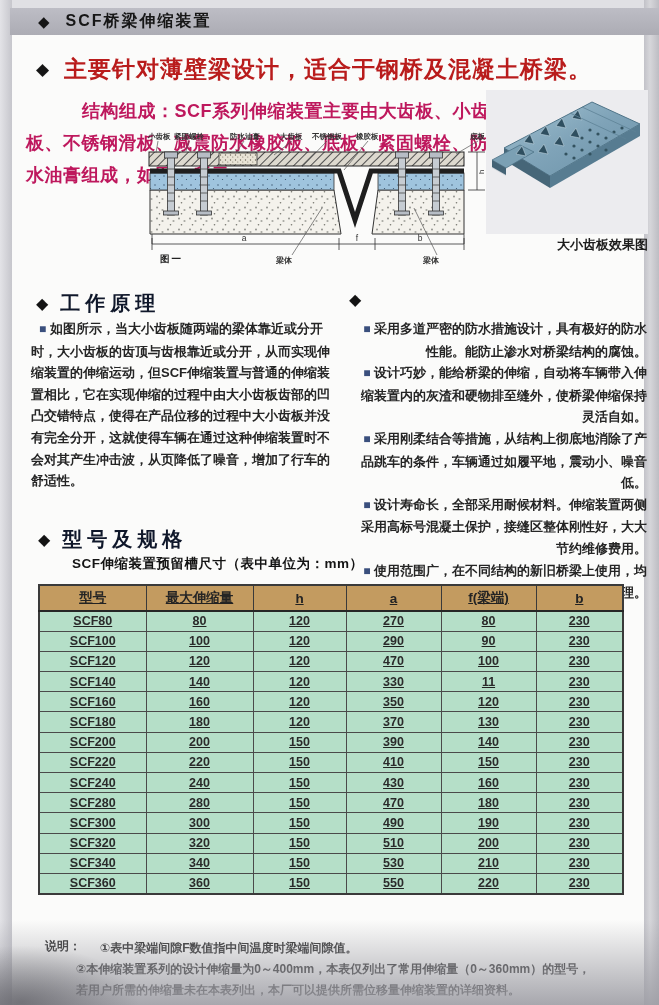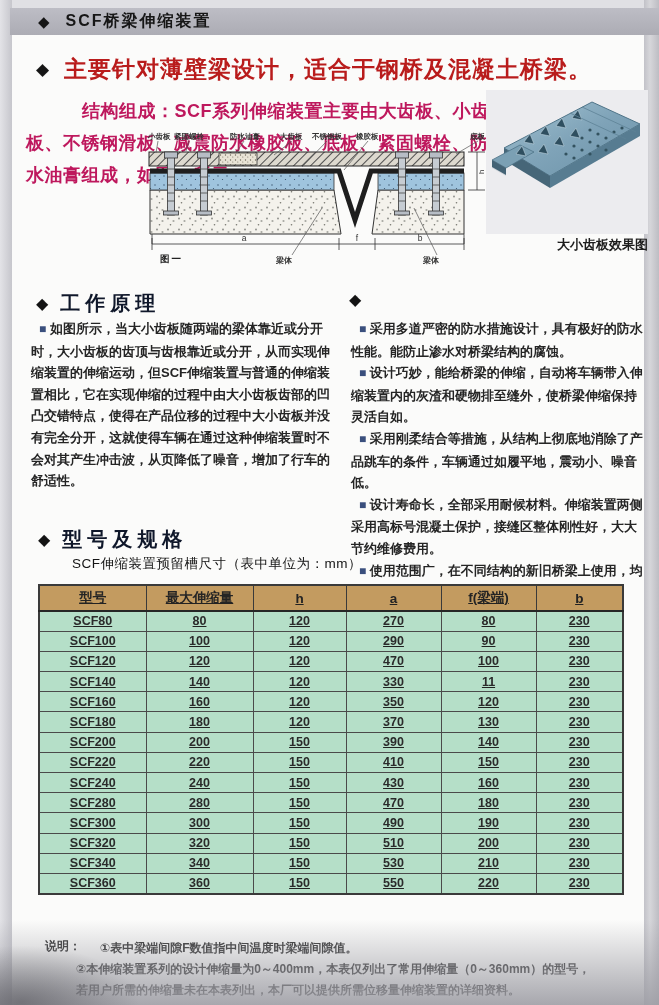--- a/index.html
+++ b/index.html
@@ -75,29 +75,29 @@
   .sec-heading .dia { font-size:16px; color:#131313; }
   .sec-heading .txt { font-size:20px; font-weight:bold; letter-spacing:5px; color:#0f172a; margin-left:12px; }
   #principle-heading { left:36px; top:290px; }
   #features-heading  { left:349px; top:290px; }
   #spec-heading      { left:38px;  top:526px; }
 
   .principle-body {
     position:absolute; left:31px; top:318px; width:304px;
     font-size:13px; font-weight:600; line-height:21.6px; color:#252525;
   }
-  .features-list { position:absolute; left:351px; top:318px; width:296px; }
+  .features-list { position:absolute; left:351px; top:318px; width:296px;text-align:right; }
   .features-list p, .principle-body p {
     font-size:13px; font-weight:600; line-height:21.6px; color:#252525; text-indent:8px;
   }
   .sq { color:#3a4f7d; font-size:12px; font-style:normal; }
 
   .spec-caption {
     position:absolute; left:72px; top:555px;
-    font-size:13.5px; font-weight:normal; color:#141414; letter-spacing:0.5px;
+    font-size:13.5px; font-weight:bold; color:#141414; letter-spacing:0.5px;
   }
 
   
   table.spec {
     position:absolute; left:38px; top:584px; width:584px;
     border-collapse:collapse; table-layout:fixed;
     border:2px solid #3a3a3a;
     text-decoration:underline;
   }
   table.spec th {

